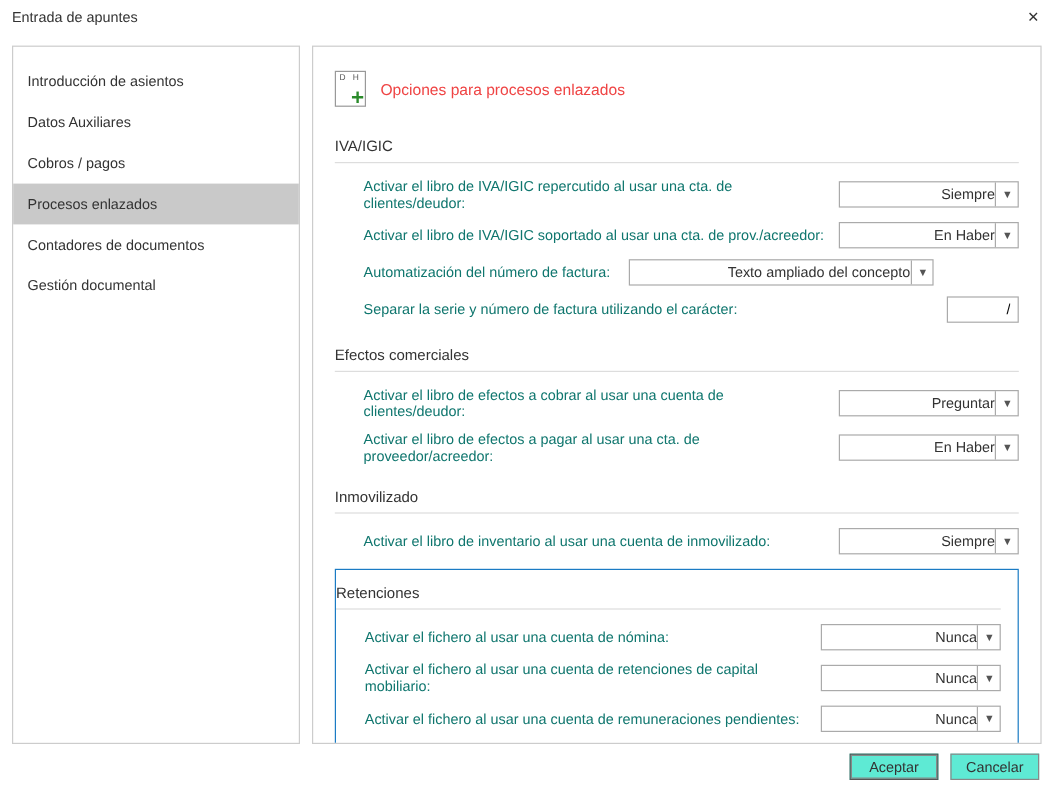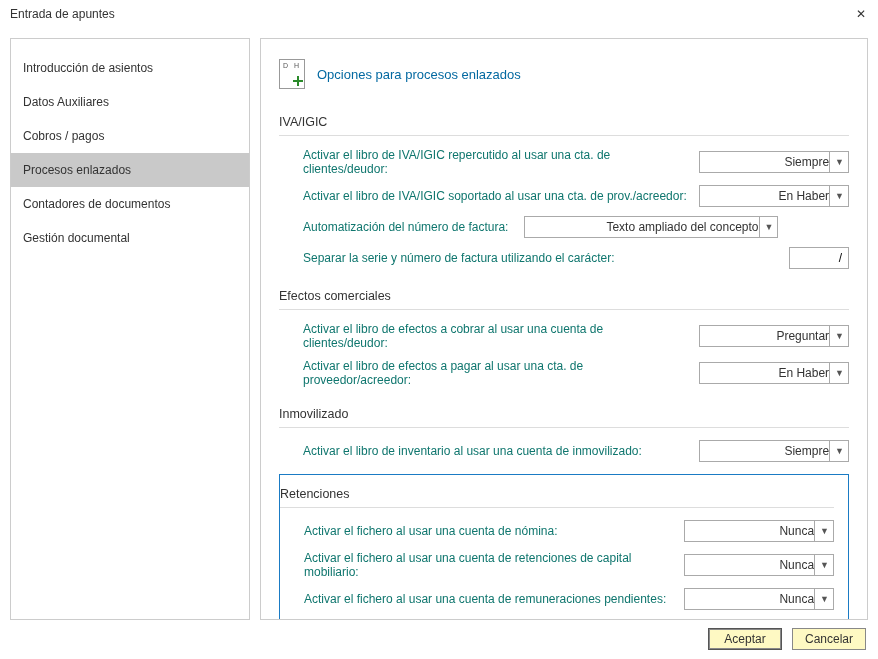--- a/index.html
+++ b/index.html
@@ -9,34 +9,34 @@
     .close { font-size: 16px; line-height: 1; cursor: pointer; }
     .body { display: flex; padding: 10px 10px 0 10px; gap: 10px; height: 592px; }
     .sidebar { width: 240px; border: 1px solid #ccc; background: #fff; padding-top: 12px; }
     .sidebar-item { padding: 10px 12px; font-size: 12px; cursor: pointer; }
     .sidebar-item.selected { background: #c9c9c9; }
     .main { flex: 1; border: 1px solid #ccc; padding: 20px 18px 18px 18px; overflow: hidden; }
     .page-header { display: flex; align-items: center; gap: 12px; margin-bottom: 18px; }
     .doc-icon { width: 26px; height: 30px; border: 1px solid #999; position: relative; background: #fff; }
     .doc-icon::before { content: "D H"; position: absolute; top: 2px; left: 3px; font-size: 7px; color: #555; letter-spacing: 2px; }
     .doc-icon::after { content: ""; position: absolute; bottom: 2px; right: 1px; width: 10px; height: 10px; background: linear-gradient(#2a8a2a,#2a8a2a); clip-path: polygon(40% 0,60% 0,60% 40%,100% 40%,100% 60%,60% 60%,60% 100%,40% 100%,40% 60%,0 60%,0 40%,40% 40%); }
-    .page-title { font-size: 13px; color: #0369a1; }
+    .page-title { font-size: 13px; color: #ef4444; }
     .section-title { font-size: 12.5px; color: #333; padding: 8px 0 6px 0; border-bottom: 1px solid #ddd; margin-bottom: 12px; }
     .section-body { padding-left: 24px; margin-bottom: 12px; }
     .row { display: flex; align-items: center; margin-bottom: 9px; min-height: 22px; }
     .row-label { flex: 1; font-size: 12px; color: #0f766e; padding-right: 8px; }
     .select { width: 150px; height: 22px; border: 1px solid #aaa; display: flex; align-items: center; justify-content: flex-end; padding: 0 4px 0 6px; background: #fff; font-size: 12px; cursor: pointer; }
     .select.wide { width: 254px; }
     .chev { font-size: 9px; color: #555; border-left: 1px solid #aaa; padding-left: 5px; height: 100%; display: flex; align-items: center; }
     .textinput { height: 22px; width: 60px; border: 1px solid #aaa; text-align: right; padding: 0 6px; font-size: 12px; background: #fff; }
     .highlight-box { border: 1.5px solid #1a7bc4; padding: 12px 14px 2px 0; margin-top: 0; }
     .highlight-box .section-title { padding-top: 0; }
     .highlight-box .section-body { padding-left: 24px; }
     .footer { display: flex; justify-content: flex-end; gap: 10px; padding: 8px 12px 10px 0; }
-    .btn { width: 74px; height: 22px; border: 1px solid #888; background: #fef9c3; font-size: 12px; display: flex; align-items: center; justify-content: center; cursor: pointer; }
+    .btn { width: 74px; height: 22px; border: 1px solid #888; background: #5eead4; font-size: 12px; display: flex; align-items: center; justify-content: center; cursor: pointer; }
     .btn.default { border: 1px solid #555; box-shadow: 0 0 0 1px #888 inset; }
   </style>
 </head>
 <body>
 
 <div class="titlebar">
   <span>Entrada de apuntes</span>
   <span class="close">✕</span>
 </div>
 

